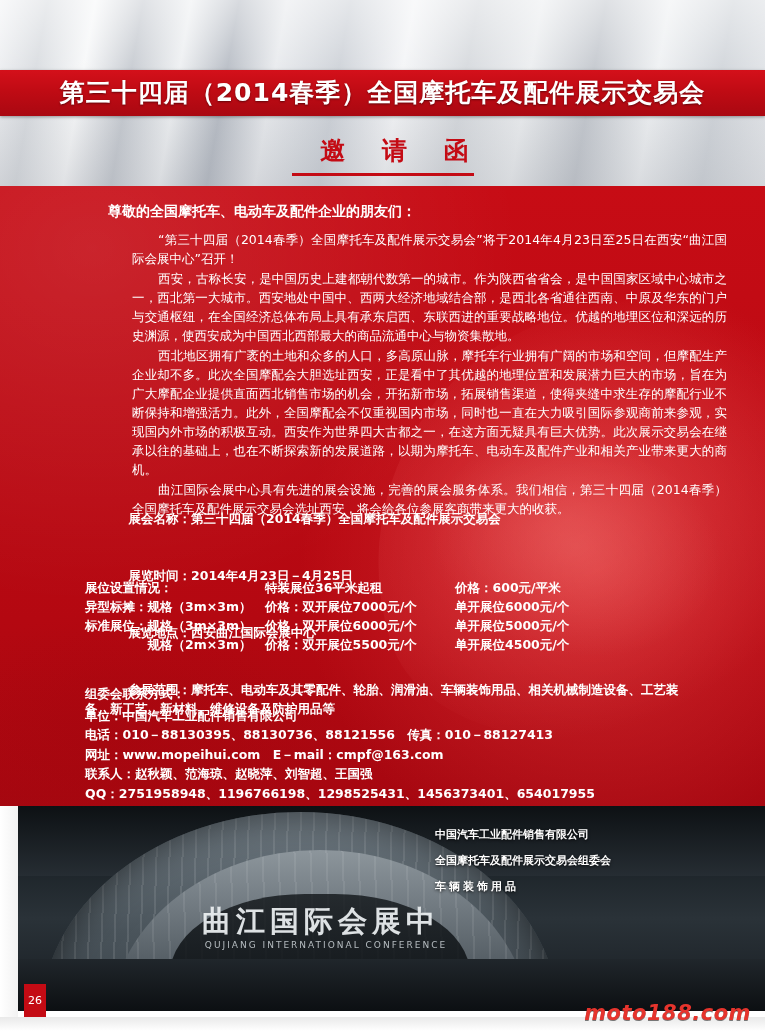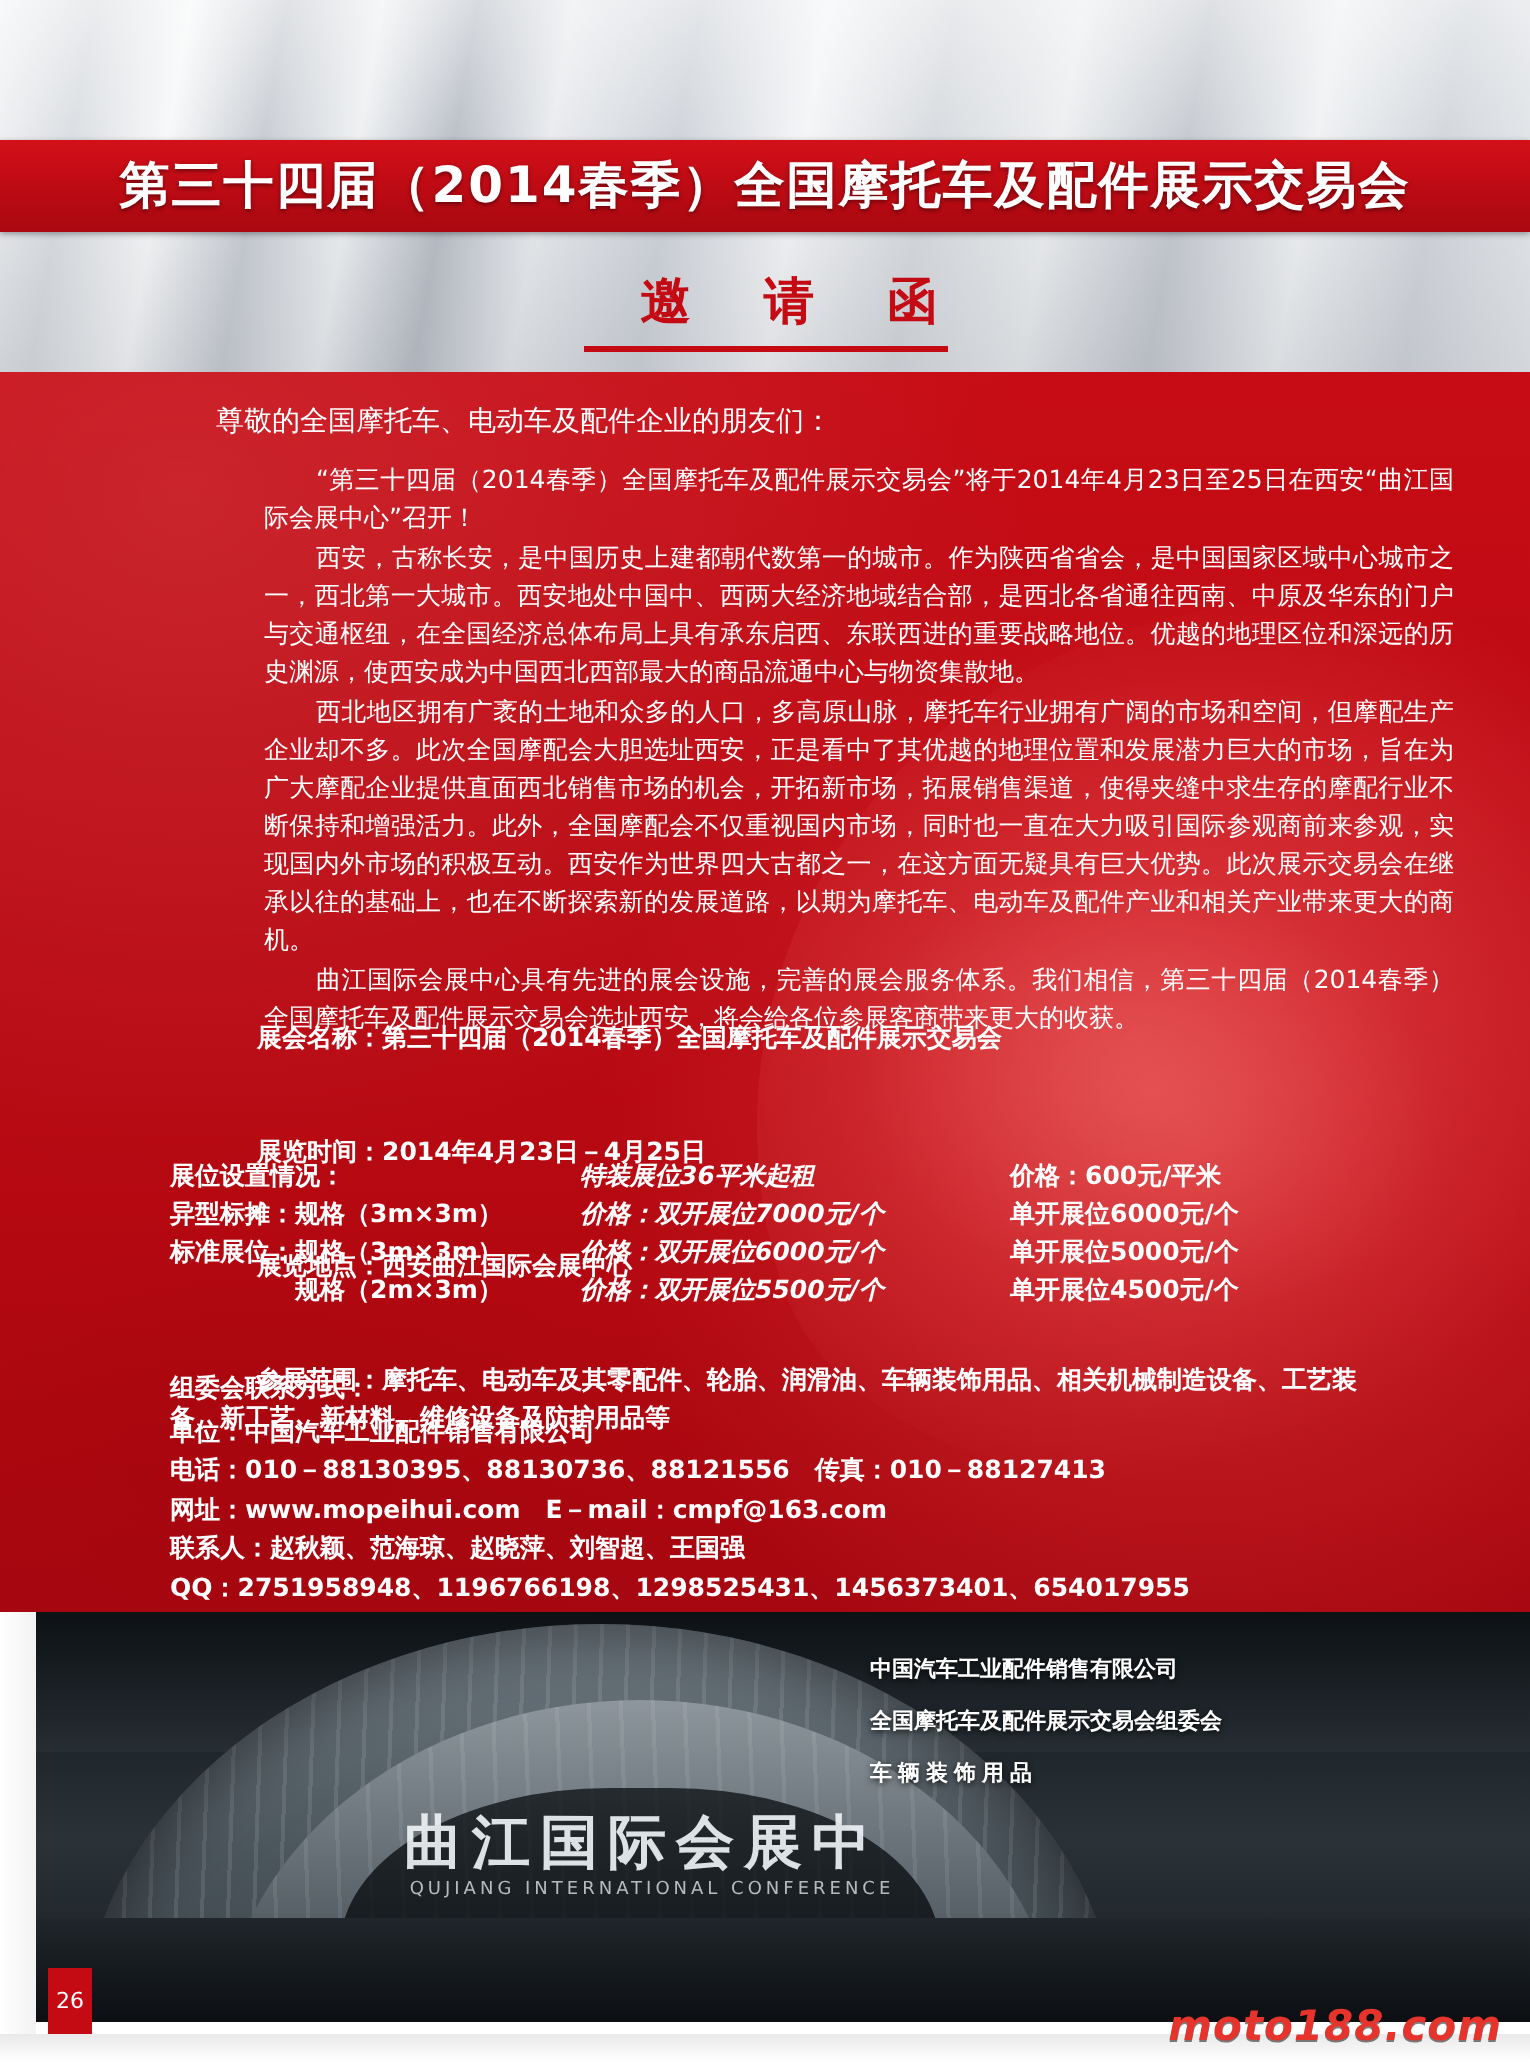--- a/index.html
+++ b/index.html
@@ -88,43 +88,43 @@
     background:radial-gradient(ellipse at 50% 50%, rgba(160,5,12,.35), rgba(160,5,12,0) 70%);
   }
 
   .content{
     position:absolute;left:0;top:0;width:765px;
     color:#ffffff;
     font-size:12.5px;line-height:19px;
   }
   .salutation{
     position:absolute;left:108px;top:16px;
-    font-size:14px;font-weight:normal;
+    font-size:14px;font-weight:bold;
   }
   .paras{
     position:absolute;left:85px;top:44px;width:595px;
     text-align:justify;
     margin-left:47px;
   }
   .paras p{margin:0 0 1px 0;text-indent:26px;}
 
   .info-block{
     position:absolute;left:85px;top:304px;width:600px;
     font-weight:bold;
     line-height:19px;
   }
   .info-block .line{white-space:pre-wrap;}
 
   .booth-block{
     position:absolute;left:85px;top:392px;width:620px;
     font-weight:bold;line-height:19px;
   }
-  .booth-row{display:flex;justify-content:space-between;}
+  .booth-row{display:flex;}
   .booth-c1{width:180px;}
-  .booth-c2{width:190px;font-style:italic;}
+  .booth-c2{width:190px;}
   .booth-c3{width:200px;}
 
   .contact-block{
     position:absolute;left:85px;top:498px;width:620px;
     font-weight:bold;line-height:19.5px;
   }
   .contact-block .hdr{margin-bottom:2px;}
 
   
   .photo{

